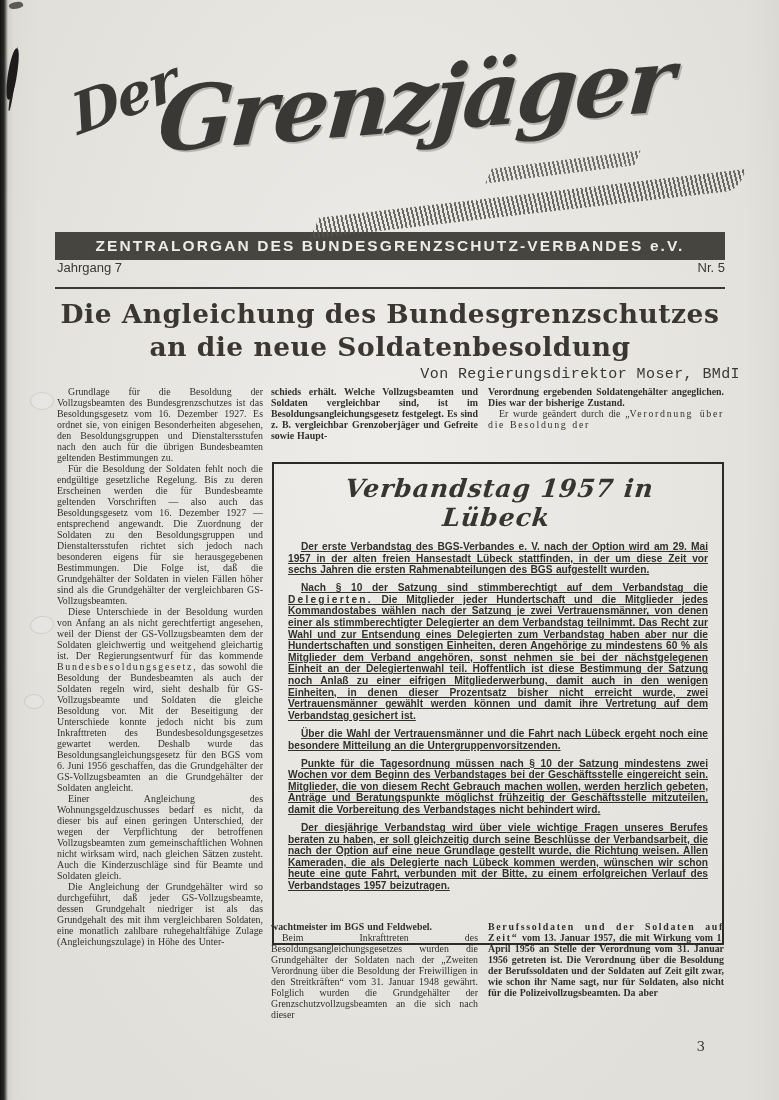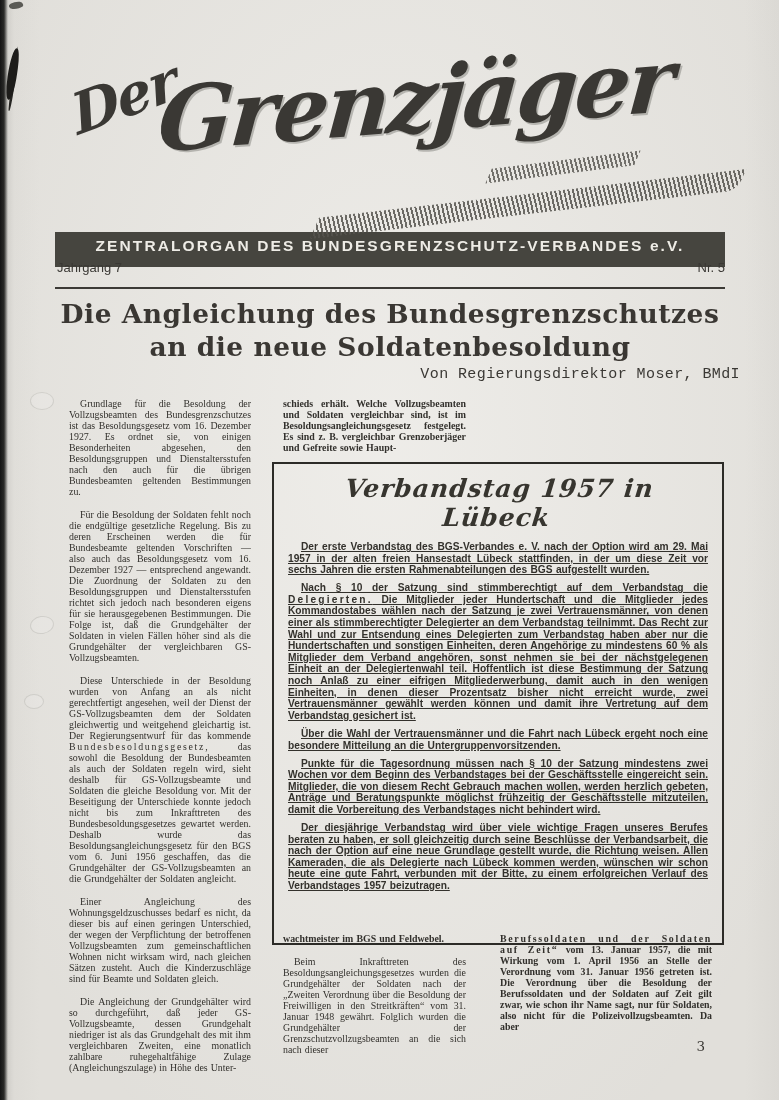--- a/index.html
+++ b/index.html
@@ -37,41 +37,41 @@
     font-style:italic;font-weight:700;font-size:88px;color:#3a3834;
     transform:rotate(-4.5deg) skewX(-9deg);letter-spacing:-3px;z-index:2;
     text-shadow:2px 2px 0 rgba(90,88,82,0.35);}
   .swoosh{position:absolute;left:255px;top:152px;width:430px;height:20px;z-index:1;
     transform:rotate(-6.5deg) skewX(-30deg);
     background:repeating-linear-gradient(55deg,#55534e 0,#55534e 1.6px,transparent 1.6px,transparent 3.6px);
     border-radius:0 0 10px 2px;opacity:.85;}
   .swoosh2{position:absolute;left:430px;top:118px;width:150px;height:14px;z-index:1;
     transform:rotate(-7deg) skewX(-30deg);
     background:repeating-linear-gradient(55deg,#55534e 0,#55534e 1.6px,transparent 1.6px,transparent 3.6px);opacity:.8;}
-  .banner{position:absolute;left:55px;top:232px;width:670px;height:35px;background:#46453f;
+  .banner{position:absolute;left:55px;top:232px;width:670px;height:28px;background:#46453f;
     color:#eeece6;text-align:center;line-height:28px;font-family:"Liberation Sans",sans-serif;
     font-weight:700;font-size:15.5px;letter-spacing:2.1px;white-space:nowrap;}
   .issue-line{position:absolute;left:55px;top:260px;width:670px;height:18px;
     font-family:"Liberation Sans",sans-serif;font-size:13px;color:#3a3834;}
   .issue-line .vol{position:absolute;left:2px;}
   .issue-line .date{position:absolute;left:0;width:100%;text-align:center;}
   .issue-line .num{position:absolute;right:0;}
   .header-rule{position:absolute;left:55px;top:287px;width:670px;height:2px;background:#3c3a36;}
 
   
   .title{position:absolute;left:40px;top:297px;width:700px;text-align:center;
     font-family:"DejaVu Serif",serif;font-weight:700;color:#3a3733;
     font-size:26.5px;line-height:33px;letter-spacing:.5px;}
   .byline{position:absolute;left:40px;top:366px;width:700px;text-align:right;
     font-family:Liberation Mono, monospace;font-size:15px;color:#3a3834;letter-spacing:.4px;}
 
   
   .col{position:absolute;font-size:9.9px;line-height:11px;text-align:justify;color:#32302c;
     word-spacing:.6px;}
-  .col p{margin:12px;text-indent:11px;}
+  .col p{margin:0;text-indent:11px;}
   .col p.noindent{text-indent:0;font-weight:bold;}
   .col1{left:57px;top:386px;width:206px;}
   .col2top{left:271px;top:386px;width:207px;}
   .col3top{left:488px;top:386px;width:236px;}
   .col2bot{left:271px;top:921px;width:207px;}
   .col3bot{left:488px;top:921px;width:236px;}
   .spaced{letter-spacing:1.7px;}
 
   
   .vbox{position:absolute;left:272px;top:462px;width:452px;height:483px;box-sizing:border-box;
@@ -120,27 +120,31 @@
     <div>Die Angleichung des Bundesgrenzschutzes</div>
     <div>an die neue Soldatenbesoldung</div>
   </div>
   <div class="byline">Von Regierungsdirektor Moser, BMdI</div>
 
   <div class="col col1">
     <p>Grundlage für die Besoldung der Vollzugsbeamten des Bundesgrenzschutzes ist das Besoldungsgesetz vom 16. Dezember 1927. Es ordnet sie, von einigen Besonderheiten abgesehen, den Besoldungsgruppen und Dienstaltersstufen nach den auch für die übrigen Bundesbeamten geltenden Bestimmungen zu.</p>
     <p>Für die Besoldung der Soldaten fehlt noch die endgültige gesetzliche Regelung. Bis zu deren Erscheinen werden die für Bundesbeamte geltenden Vorschriften — also auch das Besoldungsgesetz vom 16. Dezember 1927 — entsprechend angewandt. Die Zuordnung der Soldaten zu den Besoldungsgruppen und Dienstaltersstufen richtet sich jedoch nach besonderen eigens für sie herausgegebenen Bestimmungen. Die Folge ist, daß die Grundgehälter der Soldaten in vielen Fällen höher sind als die Grundgehälter der vergleichbaren GS-Vollzugsbeamten.</p>
     <p><span>Diese Unterschiede in der Besoldung wurden von Anfang an als nicht gerechtfertigt angesehen, weil der Dienst der GS-Vollzugsbeamten dem der Soldaten gleichwertig und weitgehend gleichartig ist. Der Regierungsentwurf für das kommende </span><span class="spaced">Bundesbesoldungsgesetz,</span><span> das sowohl die Besoldung der Bundesbeamten als auch der Soldaten regeln wird, sieht deshalb für GS-Vollzugsbeamte und Soldaten die gleiche Besoldung vor. Mit der Beseitigung der Unterschiede konnte jedoch nicht bis zum Inkrafttreten des Bundesbesoldungsgesetzes gewartet werden. Deshalb wurde das Besoldungsangleichungsgesetz für den BGS vom 6. Juni 1956 geschaffen, das die Grundgehälter der GS-Vollzugsbeamten an die Grundgehälter der Soldaten angleicht.</span></p>
     <p>Einer Angleichung des Wohnungsgeldzuschusses bedarf es nicht, da dieser bis auf einen geringen Unterschied, der wegen der Verpflichtung der betroffenen Vollzugsbeamten zum gemeinschaftlichen Wohnen nicht wirksam wird, nach gleichen Sätzen zusteht. Auch die Kinderzuschläge sind für Beamte und Soldaten gleich.</p>
-    <p>Die Angleichung der Grundgehälter wird so durchgeführt, daß jeder GS-Vollzugsbeamte, dessen Grundgehalt niedriger ist als das Grundgehalt des mit ihm vergleichbaren Zweiten, eine monatlich zahlbare ruhegehaltfähige Zulage (Angleichungszulage) in Höhe des Unter-</p>
+    <p>Die Angleichung der Grundgehälter wird so durchgeführt, daß jeder GS-Vollzugsbeamte, dessen Grundgehalt niedriger ist als das Grundgehalt des mit ihm vergleichbaren Soldaten, eine monatlich zahlbare ruhegehaltfähige Zulage (Angleichungszulage) in Höhe des Unter-</p>
   </div>
 
   <div class="col col2top">
     <p class="noindent">schieds erhält. Welche Vollzugsbeamten und Soldaten vergleichbar sind, ist im Besoldungsangleichungsgesetz festgelegt. Es sind z. B. vergleichbar Grenzoberjäger und Gefreite sowie Haupt-</p>
   </div>
 
+  <div class="col col3top">
+    <p class="noindent">Verordnung ergebenden Soldatengehälter angeglichen. Dies war der bisherige Zustand.</p>
+    <p><span>Er wurde geändert durch die „</span><span class="spaced">Verordnung über die Besoldung der</span></p>
+  </div>
 
   <div class="vbox">
     <div class="vbox-title">Verbandstag 1957 in Lübeck</div>
     <p>Der erste Verbandstag des BGS-Verbandes e. V. nach der Option wird am 29. Mai 1957 in der alten freien Hansestadt Lübeck stattfinden, in der um diese Zeit vor sechs Jahren die ersten Rahmenabteilungen des BGS aufgestellt wurden.</p>
     <p><span>Nach § 10 der Satzung sind stimmberechtigt auf dem Verbandstag die </span><span class="spaced">Delegierten.</span><span> Die Mitglieder jeder Hundertschaft und die Mitglieder jedes Kommandostabes wählen nach der Satzung je zwei Vertrauensmänner, von denen einer als stimmberechtigter Delegierter an dem Verbandstag teilnimmt. Das Recht zur Wahl und zur Entsendung eines Delegierten zum Verbandstag haben aber nur die Hundertschaften und sonstigen Einheiten, deren Angehörige zu mindestens 60 % als Mitglieder dem Verband angehören, sonst nehmen sie bei der nächstgelegenen Einheit an der Delegiertenwahl teil. Hoffentlich ist diese Bestimmung der Satzung noch Anlaß zu einer eifrigen Mitgliederwerbung, damit auch in den wenigen Einheiten, in denen dieser Prozentsatz bisher nicht erreicht wurde, zwei Vertrauensmänner gewählt werden können und damit ihre Vertretung auf dem Verbandstag gesichert ist.</span></p>
     <p>Über die Wahl der Vertrauensmänner und die Fahrt nach Lübeck ergeht noch eine besondere Mitteilung an die Untergruppenvorsitzenden.</p>
     <p>Punkte für die Tagesordnung müssen nach § 10 der Satzung mindestens zwei Wochen vor dem Beginn des Verbandstages bei der Geschäftsstelle eingereicht sein. Mitglieder, die von diesem Recht Gebrauch machen wollen, werden herzlich gebeten, Anträge und Beratungspunkte möglichst frühzeitig der Geschäftsstelle mitzuteilen, damit die Vorbereitung des Verbandstages nicht behindert wird.</p>
     <p>Der diesjährige Verbandstag wird über viele wichtige Fragen unseres Berufes beraten zu haben, er soll gleichzeitig durch seine Beschlüsse der Verbandsarbeit, die nach der Option auf eine neue Grundlage gestellt wurde, die Richtung weisen. Allen Kameraden, die als Delegierte nach Lübeck kommen werden, wünschen wir schon heute eine gute Fahrt, verbunden mit der Bitte, zu einem erfolgreichen Verlauf des Verbandstages 1957 beizutragen.</p>
   </div>
 

